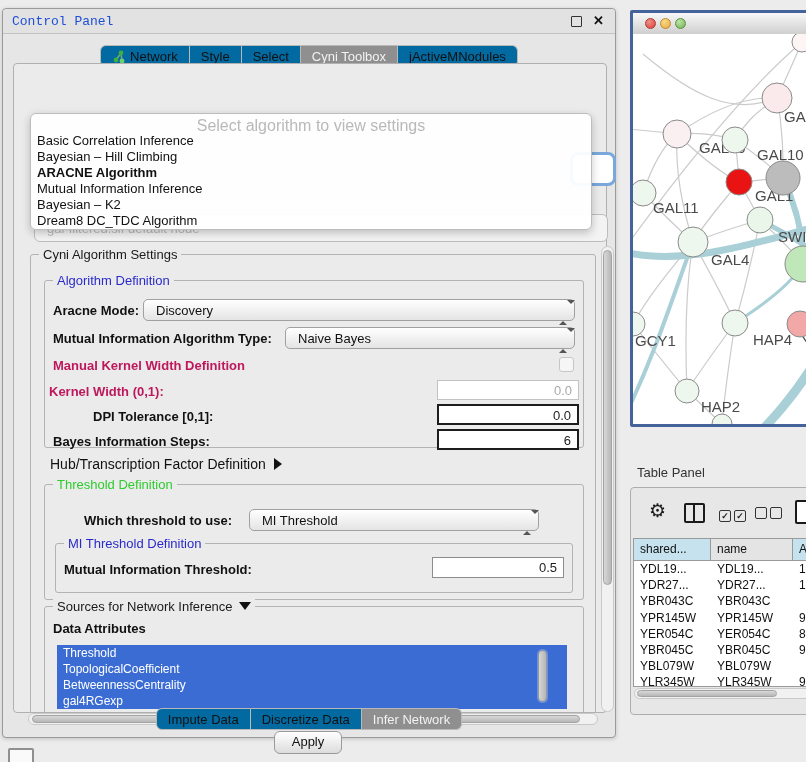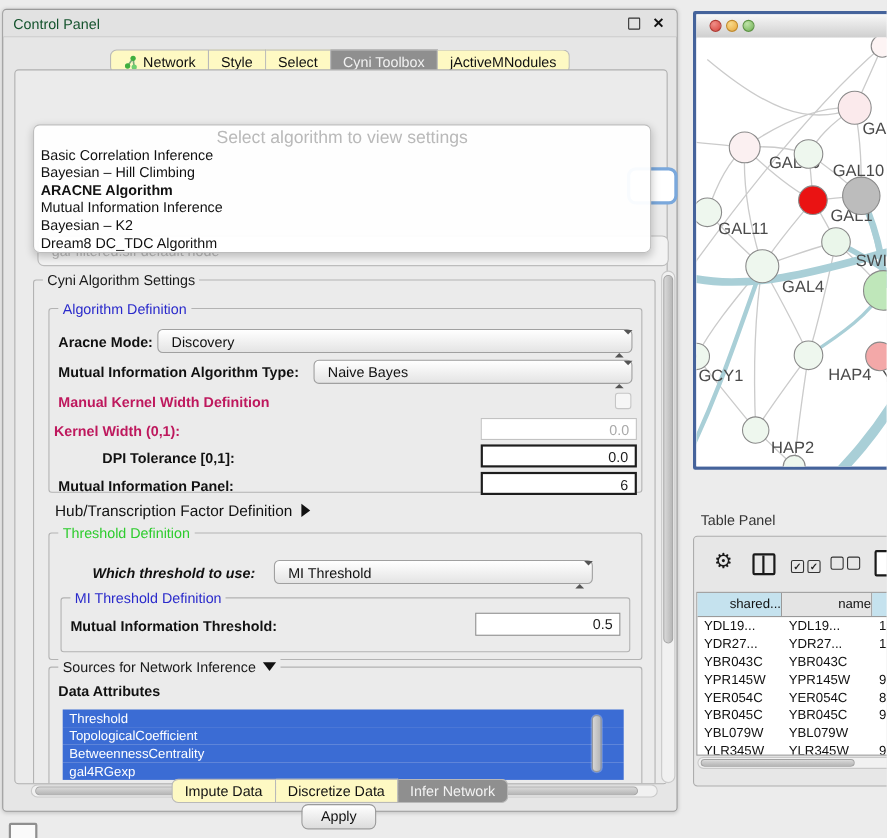--- a/index.html
+++ b/index.html
@@ -3,28 +3,28 @@
 <meta charset="utf-8">
 <style>
   html,body{margin:0;padding:0;width:806px;height:762px;overflow:hidden;
     background:#ececec;font-family:"Liberation Sans",sans-serif;color:#1c1c1c;}
   #stage{position:relative;width:806px;height:762px;}
   
   .win{position:absolute;left:2px;top:8px;width:612px;height:728px;background:#e6e6e6;
     border:1px solid #9a9a9a;border-radius:4px;box-shadow:0 1px 4px rgba(0,0,0,.18);}
   .titlebar{position:absolute;left:0;top:0;right:0;height:24px;background:#e2e2e2;
     border-bottom:1px solid #c2c2c2;border-radius:4px 4px 0 0;}
-  .titlebar .t{position:absolute;left:9px;top:5px;font-size:13px;color:#14532d;}
+  .titlebar .t{position:absolute;left:9px;top:5px;font-size:13px;color:#1d4ed8;font-family:Liberation Mono, monospace;}
   .float-ic{position:absolute;right:33px;top:7px;width:9px;height:9px;border:1.5px solid #333;border-radius:1px;}
   .close-ic{position:absolute;right:11px;top:4px;font-size:13px;font-weight:bold;color:#111;}
   
   .segbar{position:absolute;left:0;right:0;display:flex;justify-content:center;}
   .segbar.top{top:36px;}
   .segbar.bottom{top:699px;}
-  .seg{display:flex;align-items:center;gap:5px;height:20px;padding:0 11px;background:#fef9c3;
+  .seg{display:flex;align-items:center;gap:5px;height:20px;padding:0 11px;background:#0369a1;
     border:1px solid #b9b9b9;border-left:none;font-size:13px;color:#111;cursor:default;}
   .seg:first-child{border-left:1px solid #b9b9b9;border-radius:6px 0 0 6px;}
   .seg:last-child{border-radius:0 6px 6px 0;}
   .seg.sel{background:#8f8f8f;color:#f2f2f2;}
   
   .inner{position:absolute;left:10px;top:54px;width:592px;height:648px;background:#ebebeb;
     border:1px solid #b0b0b0;border-radius:4px;}
   
   .ghost-combo{position:absolute;left:20px;top:150px;width:572px;height:26px;border:1px solid #bdbdbd;
     border-radius:6px;background:#f3f3f3;z-index:2;}
@@ -94,21 +94,21 @@
   .colsplit{position:absolute;left:53px;top:15px;width:17px;height:16px;border:2px solid #1a1a1a;border-radius:2px;}
   .colsplit .mid{position:absolute;left:7px;top:0;width:2px;height:16px;background:#1a1a1a;}
   .cb{display:inline-block;width:10px;height:10px;border:1.5px solid #333;border-radius:2px;margin-right:3px;
     font-size:9px;line-height:10px;text-align:center;color:#222;font-weight:bold;}
   .cbrow{position:absolute;top:17px;}
   .pageic{position:absolute;left:164px;top:12px;width:18px;height:20px;border:2px solid #1a1a1a;border-radius:2px;background:#fff;}
   .tbl{position:absolute;left:2px;top:50px;width:186px;height:149px;overflow:hidden;background:#fff;border:1px solid #9a9a9a;box-sizing:border-box;}
   .trow{display:flex;height:16.2px;}
   .trow.head{height:21px;border-bottom:1px solid #9a9a9a;}
   .tcell{box-sizing:border-box;font-size:12px;padding:1px 0 0 6px;white-space:nowrap;overflow:hidden;color:#111;}
-  .trow.head .tcell{text-align:right;padding-top:3px;border-right:1px solid #9a9a9a;background:#e4e4e4;}
+  .trow.head .tcell{text-align:left;padding-top:3px;border-right:1px solid #9a9a9a;background:#e4e4e4;}
   .trow.head .tcell.blue{background:#c5e2ee;}
   .tp-hscroll{position:absolute;left:3px;top:200px;width:181px;height:11px;background:#f1f1f1;
     border:1px solid #c9c9c9;border-radius:6px;box-sizing:border-box;}
   .tp-hscroll .th{position:absolute;left:2px;top:1px;width:140px;height:7px;border-radius:4px;
     background:linear-gradient(#d8d8d8,#b7b7b7);border:1px solid #a3a3a3;box-sizing:border-box;}
   
   .dock-ic{position:absolute;left:8px;top:748px;width:22px;height:18px;border:2px solid #8f8f8f;background:#fafafa;border-radius:2px;}
   svg text{font-family:"Liberation Sans",sans-serif;}
 </style>
 </head>
@@ -190,32 +190,32 @@
 
           <span class="flabel dis" style="left:8px;top:77px;">Manual Kernel Width Definition</span>
           <span class="chk" style="left:514px;top:76px;"></span>
 
           <span class="flabel dis" style="left:4px;top:103px;">Kernel Width (0,1):</span>
           <div class="tfield dis" style="left:392px;top:99px;width:142px;height:20px;">0.0</div>
 
           <span class="flabel" style="left:8px;top:128px;padding-left:40px;">DPI Tolerance [0,1]:</span>
           <div class="tfield dark" style="left:392px;top:123px;width:142px;height:21px;">0.0</div>
 
-          <span class="flabel" style="left:8px;top:153px;">Mutual Information Panel:</span>
+          <span class="flabel" style="left:8px;top:153px;">Bayes Information Steps:</span>
           <div class="tfield dark" style="left:392px;top:148px;width:142px;height:21px;">6</div>
         </div>
 
         <span class="flabel" style="left:22px;top:210px;font-weight:normal;font-size:14px;">
           <span>Hub/Transcription Factor Definition</span><span class="tri-r"></span>
         </span>
 
         <div class="fs" style="left:16px;top:238px;width:538px;height:114px;">
           <span class="legend green">Threshold Definition</span>
 
-          <span class="flabel" style="left:39px;top:28px;font-style:italic;">Which threshold to use:</span>
+          <span class="flabel" style="left:39px;top:28px;">Which threshold to use:</span>
           <div class="combo" style="left:204px;top:24px;width:290px;">
             <span class="cv">MI Threshold</span>
             <span class="arr"><span class="up"></span><span class="dn"></span></span>
           </div>
 
           <div class="fs" style="left:10px;top:58px;width:516px;height:48px;">
             <span class="legend blue">MI Threshold Definition</span>
             <span class="flabel" style="left:8px;top:18px;">Mutual Information Threshold:</span>
             <div class="tfield norm" style="left:376px;top:13px;width:132px;height:21px;">0.5</div>
           </div>

